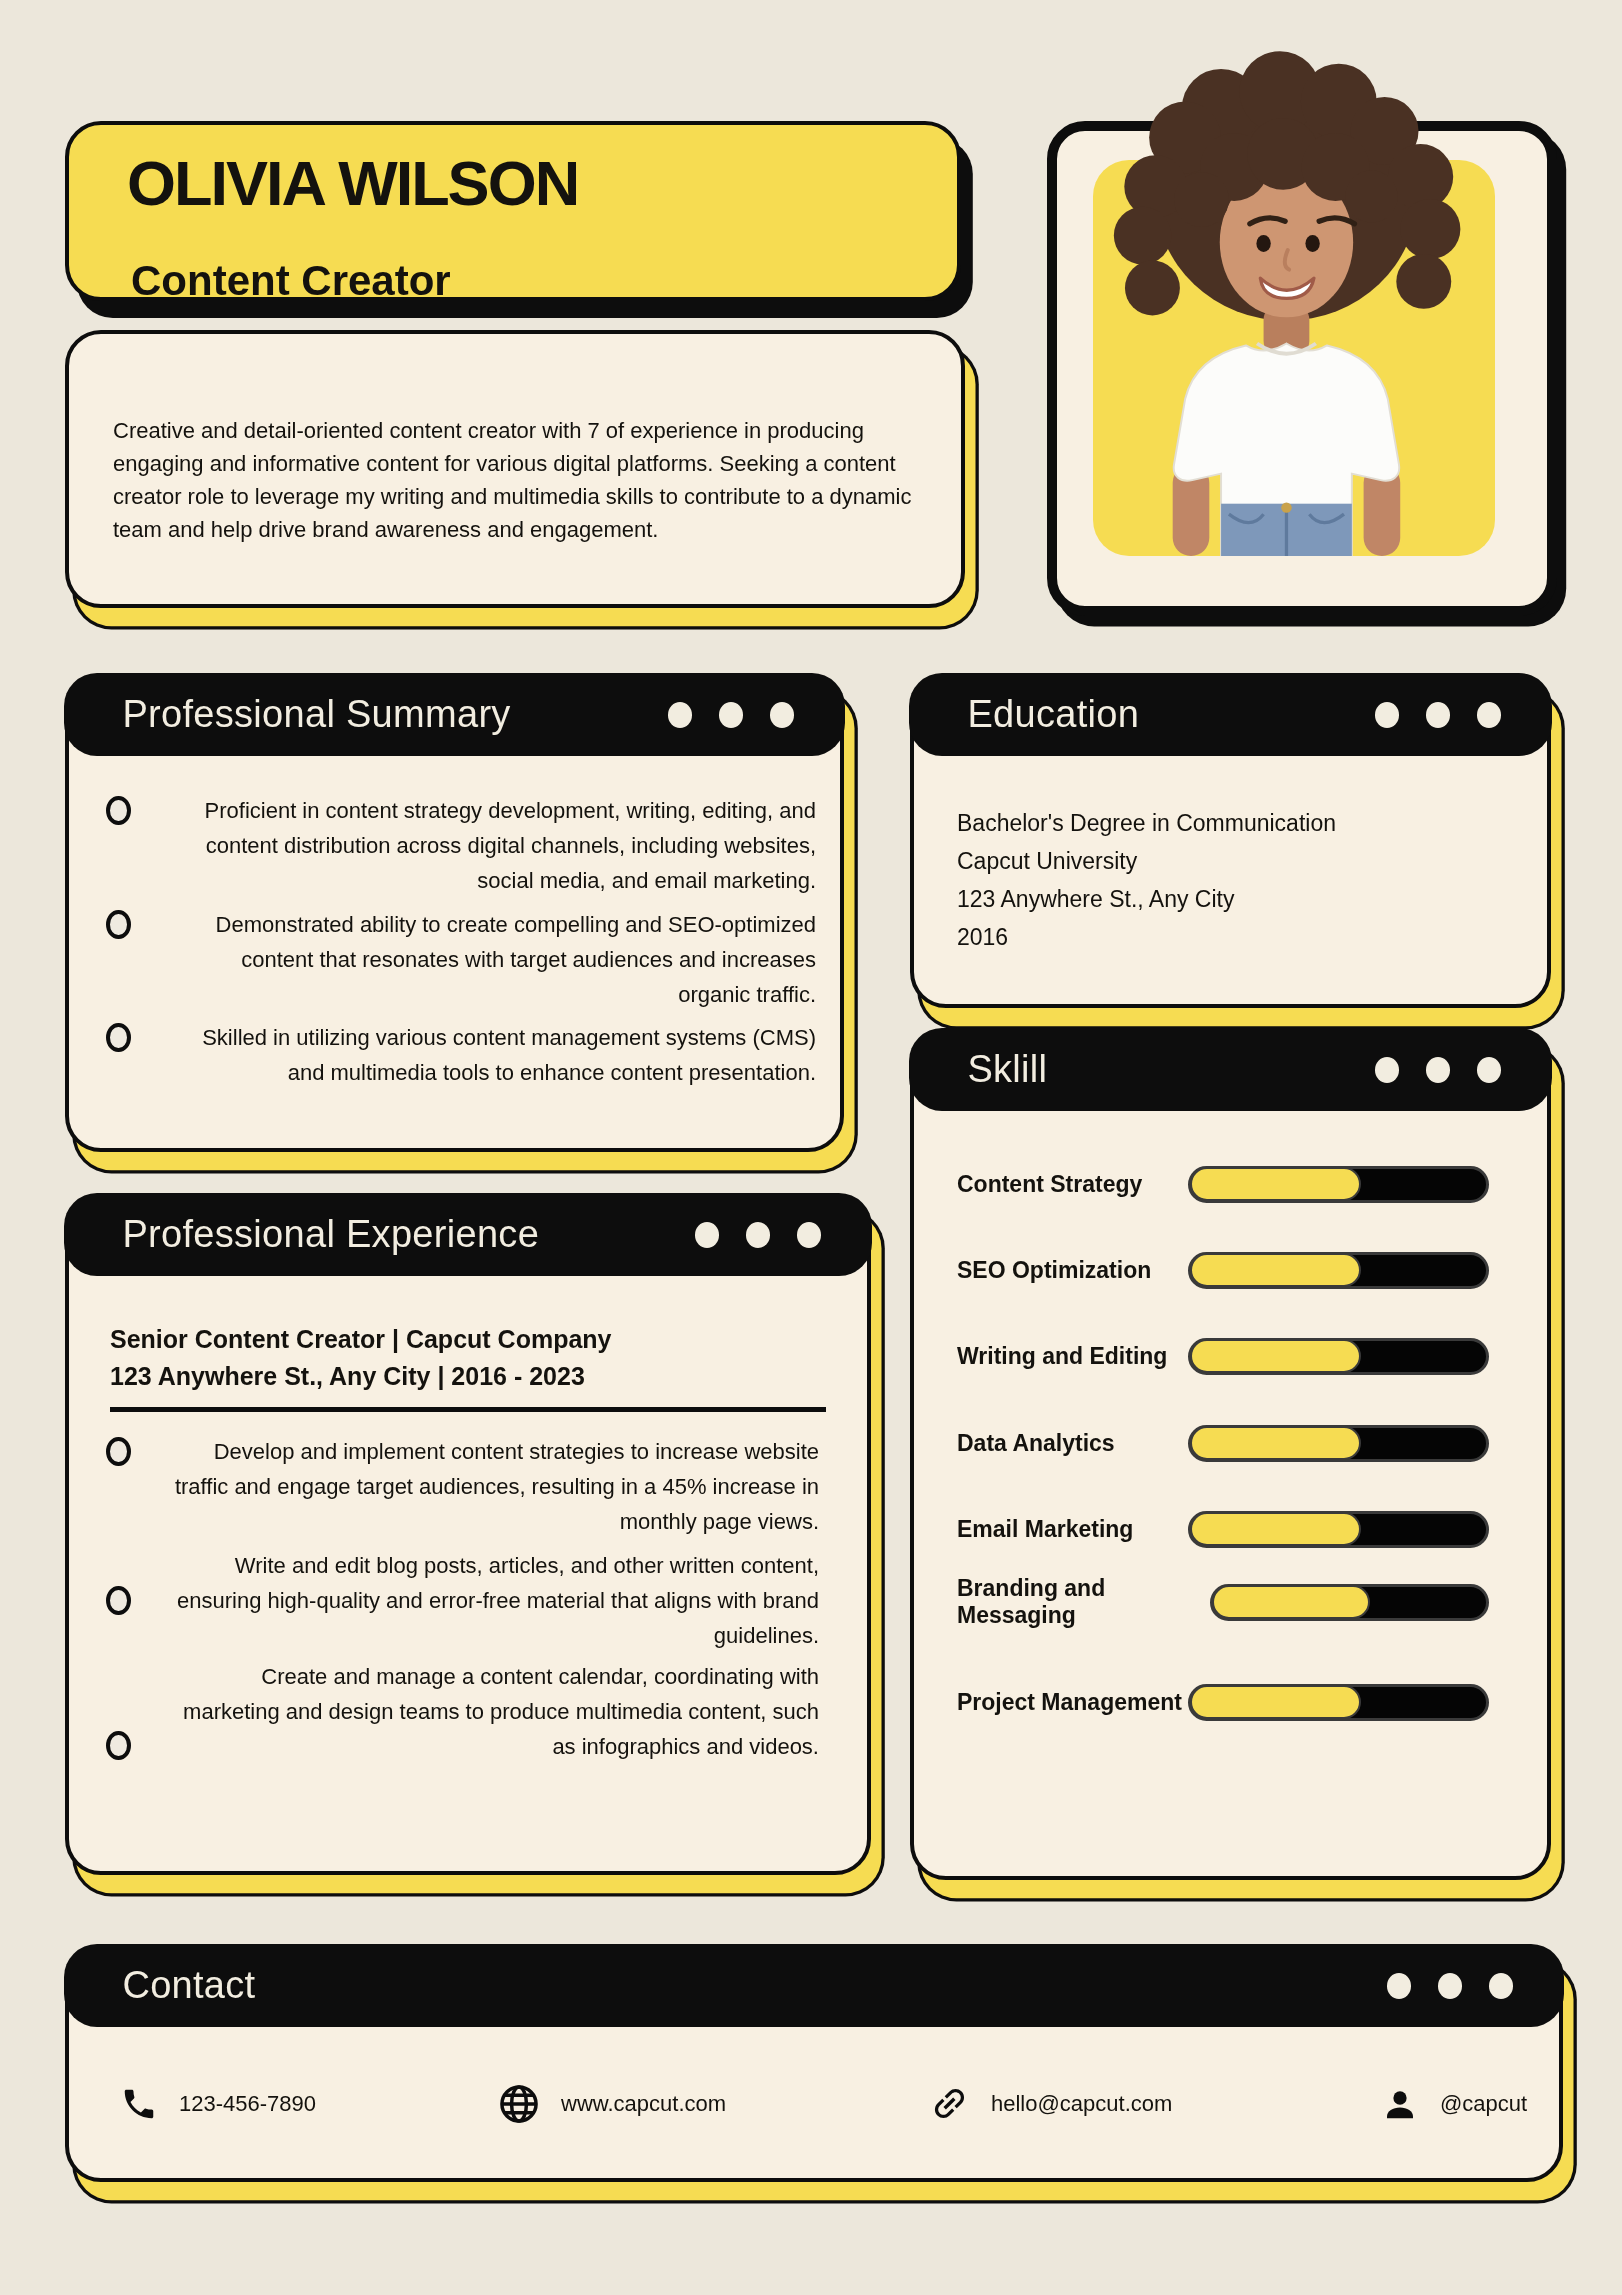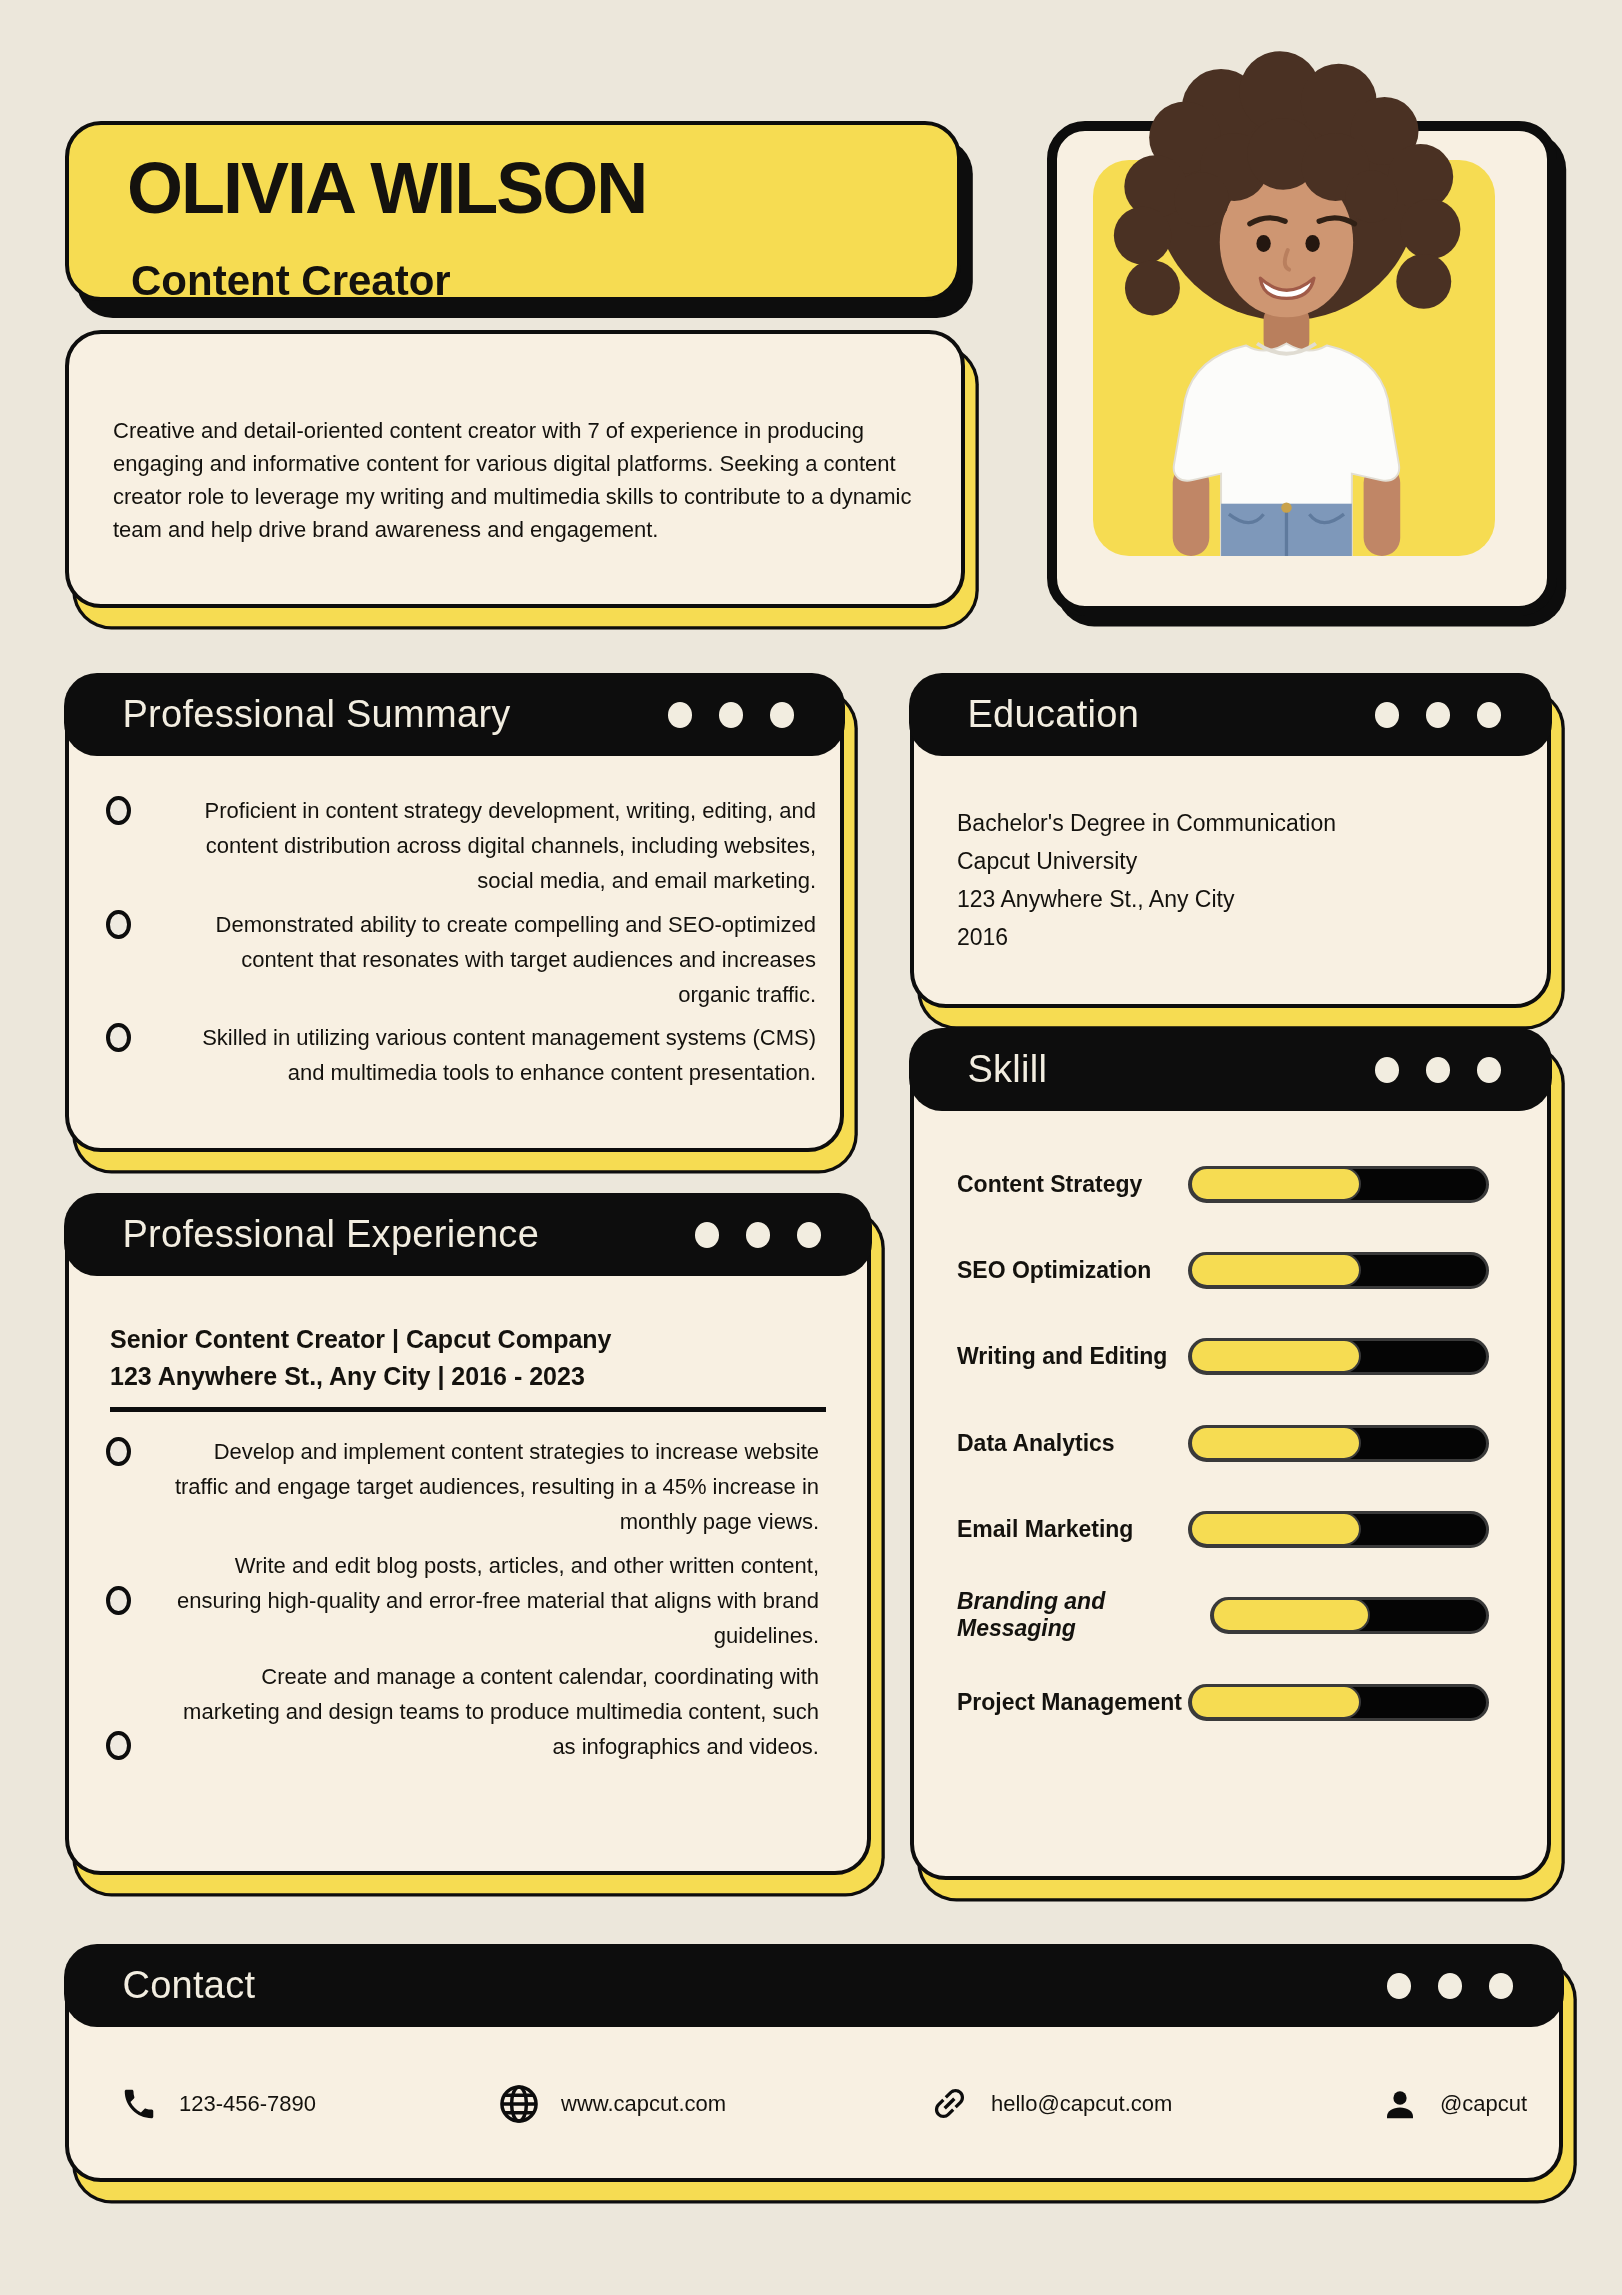--- a/index.html
+++ b/index.html
@@ -12,21 +12,21 @@
     position:absolute; box-sizing:border-box;
     background:var(--cream);
     border:4.6px solid var(--black);
     border-radius:36px;
   }
   .shadow-yellow { box-shadow:10.5px 18.3px 0 0 var(--yellow), 10.5px 18.3px 0 3.3px var(--black); }
   .shadow-black  { box-shadow:11.8px 17px 0 0 var(--black); }
 
   
   .header-card { background:var(--yellow); }
-  .name { position:absolute; left:58px; top:22px; font-size:72px; font-weight:700; letter-spacing:-2px; white-space:nowrap; }
+  .name { position:absolute; left:58px; top:22px; font-size:63px; font-weight:700; letter-spacing:-2px; white-space:nowrap; }
   .jobtitle { position:absolute; left:62px; top:132px; font-size:42px; font-weight:700; }
 
   
   .headerbar {
     position:absolute; left:-4.6px; right:-4.6px; top:-4.6px; height:83px;
     background:var(--black); border-radius:33px;
     display:flex; align-items:center; padding:0 51px 0 58px; box-sizing:border-box;
   }
   .headerbar .title { color:var(--dot); font-size:38px; font-weight:500; letter-spacing:0.3px; }
   .dots { margin-left:auto; display:flex; gap:27px; }
@@ -208,21 +208,21 @@
       <span class="sbar">
           <span class="sfill" style="width: 58%;"></span>
         </span>
     </div>
     <div class="skill-row" style="top:475px;">
       <span class="skill-label">Email Marketing</span>
       <span class="sbar">
           <span class="sfill" style="width: 58%;"></span>
         </span>
     </div>
-    <div class="skill-row" style="top:561px;font-style:italic;">
+    <div class="skill-row" style="top:548px;">
       <span class="skill-label">Branding and Messaging</span>
       <span class="sbar">
           <span class="sfill" style="width: 58%;"></span>
         </span>
     </div>
     <div class="skill-row" style="top:648px;">
       <span class="skill-label">Project Management</span>
       <span class="sbar">
           <span class="sfill" style="width: 58%;"></span>
         </span>

